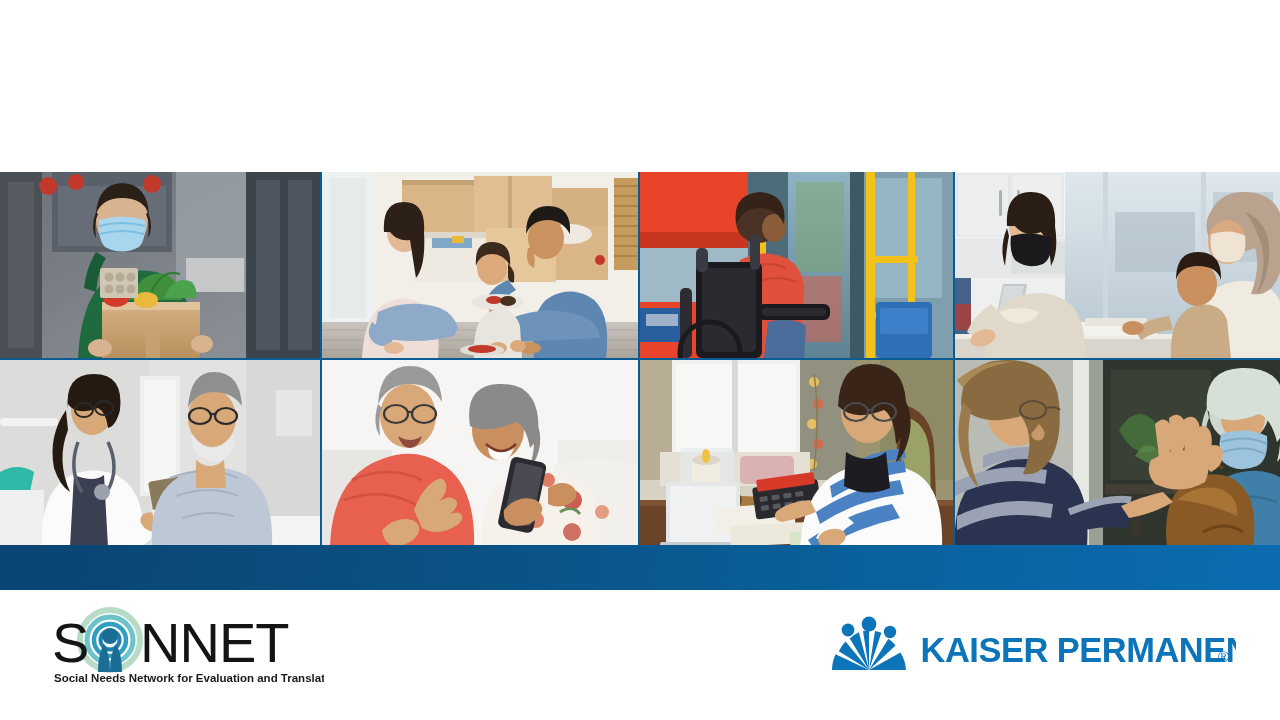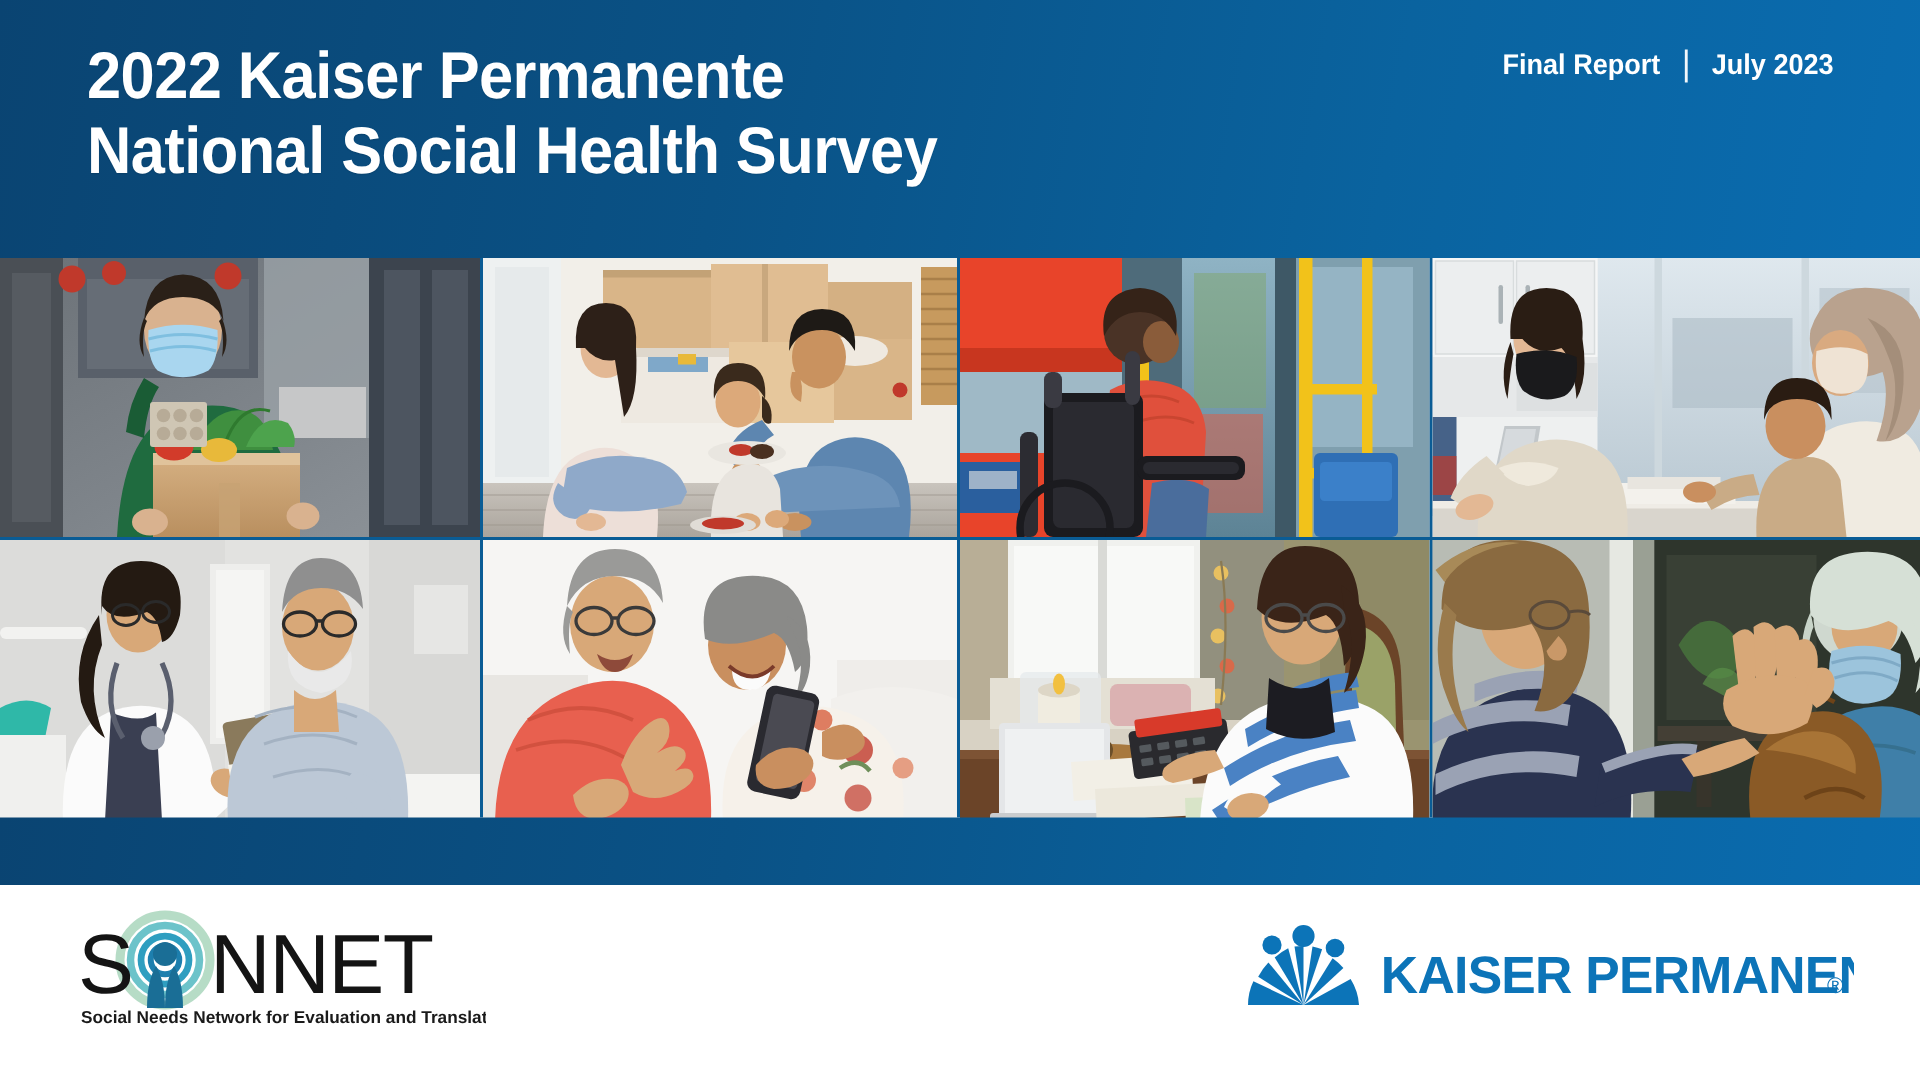--- a/index.html
+++ b/index.html
@@ -70,30 +70,20 @@
   .kp-logo {
     position:absolute; left:826px; top:26px; width:410px; height:56px;
   }
   .kp-logo svg { display:block; }
 </style>
 </head>
 <body>
 
 <div class="slide">
 
-  <div class="header">
-    <div class="header-title"><span>2022 Kaiser Permanente</span>
-<span>National Social Health Survey</span></div>
-
-    <div class="header-meta">
-      <span>Final Report</span>
-      <span class="sep"></span>
-      <span>July 2023</span>
-    </div>
-  </div>
 
   <div class="photo-grid">
 
     <div class="photo">
       <svg viewBox="0 0 320 186" preserveAspectRatio="xMidYMid slice">
         <defs>
           <linearGradient id="g1bg" x1="0" y1="0" x2="1" y2="1">
             <stop offset="0" stop-color="#6b7177"></stop>
               <stop offset="1" stop-color="#8e949a"></stop>
           </linearGradient>

